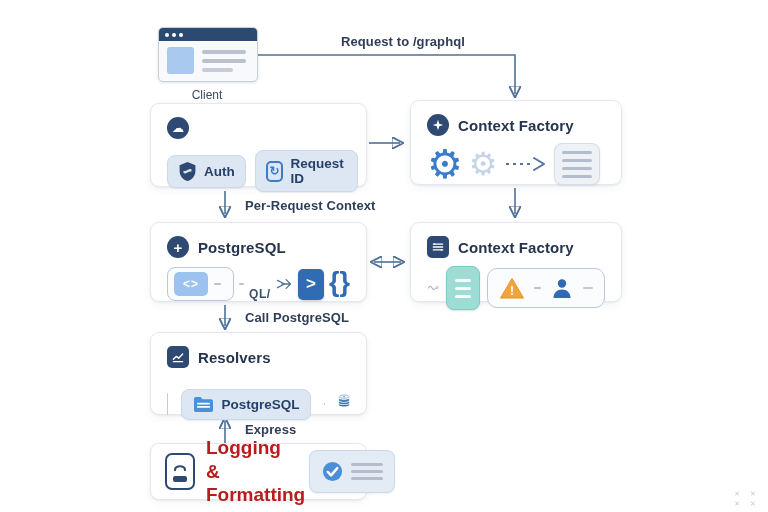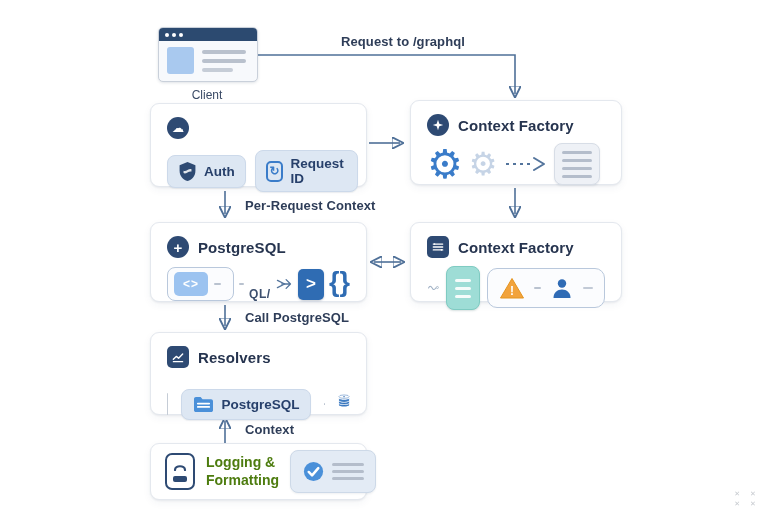--- a/index.html
+++ b/index.html
@@ -104,21 +104,21 @@
   .box-repository{left:150px;top:332px;width:217px;height:83px;}
   .box-repository .box-body{gap:13px;margin-top:8px;}
   .vbar{width:2.5px;height:22px;background:#c5ccd6;border-radius:2px;}
   
   .box-logging{left:150px;top:443px;width:217px;height:57px;padding:9px 14px;}
   .box-logging .log-row{display:flex;align-items:center;gap:11px;height:100%;}
   .log-icon{
     width:30px;height:37px;border:2px solid #2e4a73;border-radius:7px;flex:0 0 auto;
     display:flex;flex-direction:column;align-items:center;justify-content:center;gap:4px;box-sizing:border-box;
   }
-  .log-title{font-size:14px;font-weight:bold;color:#4d7c0f;width:92px;line-height:1.25;}
+  .log-title{font-size:19px;font-weight:bold;color:#b91c1c;width:92px;line-height:1.25;}
   .log-chip{
     display:flex;align-items:center;gap:7px;background:#e3ebf5;border:1px solid #cdd9e8;border-radius:8px;
     padding:9px 11px;box-shadow:0 1px 2px rgba(40,60,90,.08);
   }
   .log-lines{display:flex;flex-direction:column;gap:4px;}
   .log-lines i{display:block;width:32px;height:3px;border-radius:2px;background:#b4bdcb;}
   
   .watermark{
     position:absolute;right:8px;bottom:3px;width:26px;font-size:7px;line-height:10px;
     letter-spacing:4px;color:#a9aeb6;opacity:.65;z-index:4;text-align:center;white-space:normal;
@@ -141,21 +141,21 @@
     <path d="M225 191 V214" marker-end="url(#ah)"></path>
     <path d="M515 188 V214" marker-end="url(#ah)"></path>
     <path d="M374 262 H401" marker-start="url(#ah)" marker-end="url(#ah)"></path>
     <path d="M225 305 V326" marker-end="url(#ah)"></path>
     <path d="M225 447 V421" marker-end="url(#ah)"></path>
   </svg>
 
   <span class="edge-label" style="left:245px;top:198px;">Per-Request Context</span>
   <span class="edge-label" style="left:341px;top:34px;">Request to /graphql</span>
   <span class="edge-label" style="left:245px;top:310px;">Call PostgreSQL</span>
-  <span class="edge-label" style="left:245px;top:422px;">Context</span>
+  <span class="edge-label" style="left:245px;top:422px;">Express</span>
 
   <div class="client">
     <div class="browser">
       <div class="browser-bar">
         <span class="dot"></span>
         <span class="dot"></span>
         <span class="dot"></span>
       </div>
       <div class="browser-body">
         <span class="browser-thumb"></span>

